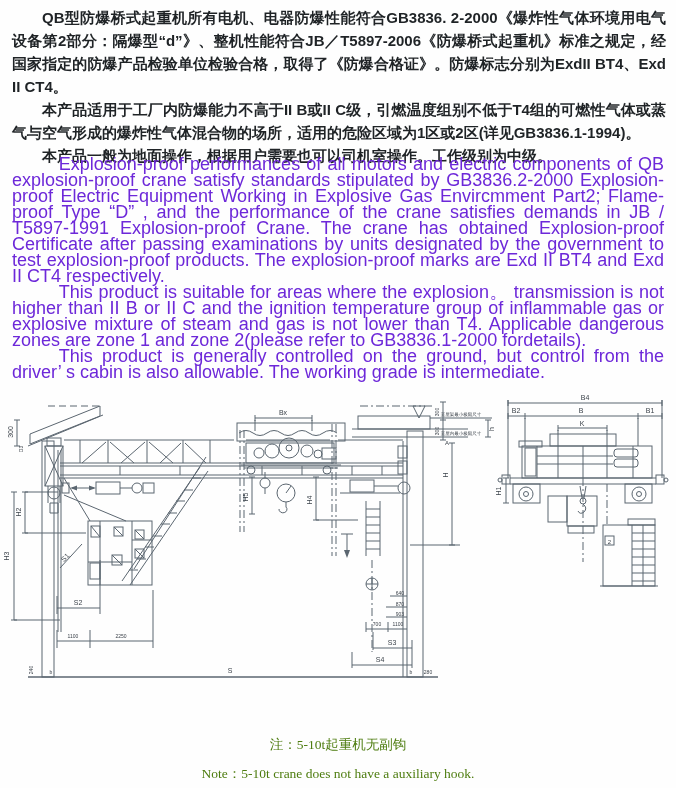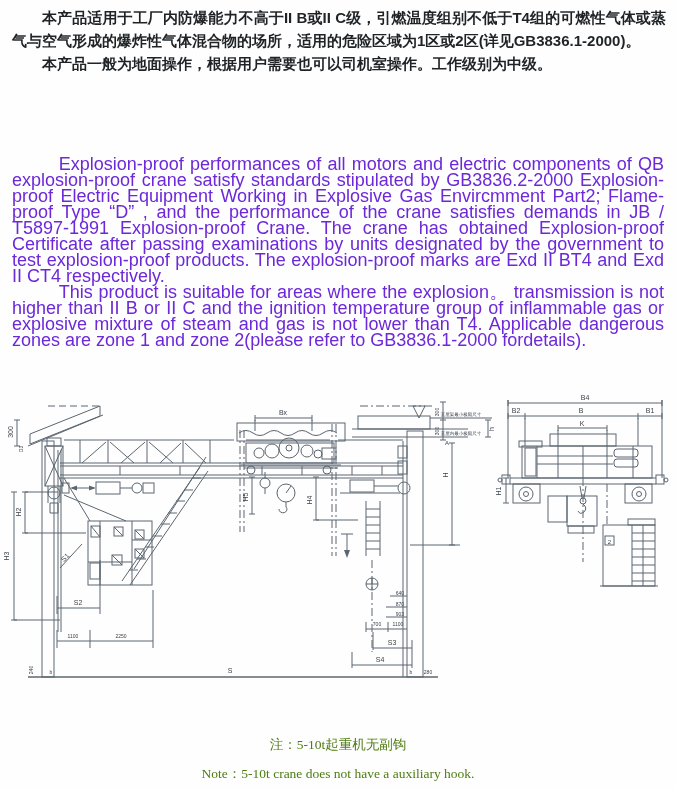--- a/index.html
+++ b/index.html
@@ -26,27 +26,29 @@
   .note{position:absolute;left:0;top:736px;width:676px;text-align:center;color:#4d7c0f;}
   .note .n-cn{font-family:"Liberation Serif",serif;font-size:13.5px;margin:0 0 4px 0;}
   .note .n-en{font-family:"Liberation Serif",serif;font-size:13.5px;margin:11px;}
 </style>
 </head>
 <body>
 
 <div class="page">
 
   <div class="cn-block">
-    <p>本产品适用于工厂内防爆能力不高于II B或II C级，引燃温度组别不低于T4组的可燃性气体或蒸气与空气形成的爆炸性气体混合物的场所，适用的危险区域为1区或2区(详见GB3836.1-2000)。</p>
+    <p>QB型防爆桥式起重机所有电机、电器防爆性能符合GB3836. 2-2000《爆炸性气体环境用电气设备第2部分：隔爆型“d”》、整机性能符合JB／T5897-2006《防爆桥式起重机》标准之规定，经国家指定的防爆产品检验单位检验合格，取得了《防爆合格证》。防爆标志分别为ExdII BT4、Exd II CT4。</p>
+    <p>本产品适用于工厂内防爆能力不高于II B或II C级，引燃温度组别不低于T4组的可燃性气体或蒸气与空气形成的爆炸性气体混合物的场所，适用的危险区域为1区或2区(详见GB3836.1-1994)。</p>
     <p>本产品一般为地面操作，根据用户需要也可以司机室操作。工作级别为中级。</p>
   </div>
 
   <div class="en-block">
     <p>Explosion-proof performances of all motors and electric components of QB explosion-proof crane satisfy standards stipulated by GB3836.2-2000 Explosion-proof Electric Equipment Working in Explosive Gas Envircmment Part2; Flame-proof Type “D” , and the performance of the crane satisfies demands in JB / T5897-1991 Explosion-proof Crane.  The crane has obtained Explosion-proof Certificate after passing examinations by units designated by the government to test explosion-proof products.  The explosion-proof marks are Exd II BT4 and Exd II CT4 respectively.</p>
     <p>This product is suitable for areas where the explosion。 transmission is not higher than II B or II C and the ignition temperature group of inflammable gas or explosive mixture of steam and gas is not lower than T4.  Applicable dangerous zones are zone 1 and zone 2(please refer to GB3836.1-2000 fordetails).</p>
+    <p>This product is generally controlled on the ground, but control from the driver’ s cabin is also allowable.  The working grade is intermediate.</p>
   </div>
 
   <svg class="dwg" width="676" height="312" viewBox="0 378 676 312">
     <defs>
       <pattern id="hatch" patternUnits="userSpaceOnUse" width="8" height="8" patternTransform="rotate(45)">
         <line x1="0" y1="0" x2="0" y2="8" stroke="#8f97a0" stroke-width="0.9"></line>
       </pattern>
     </defs>
 
     <g class="ln">

